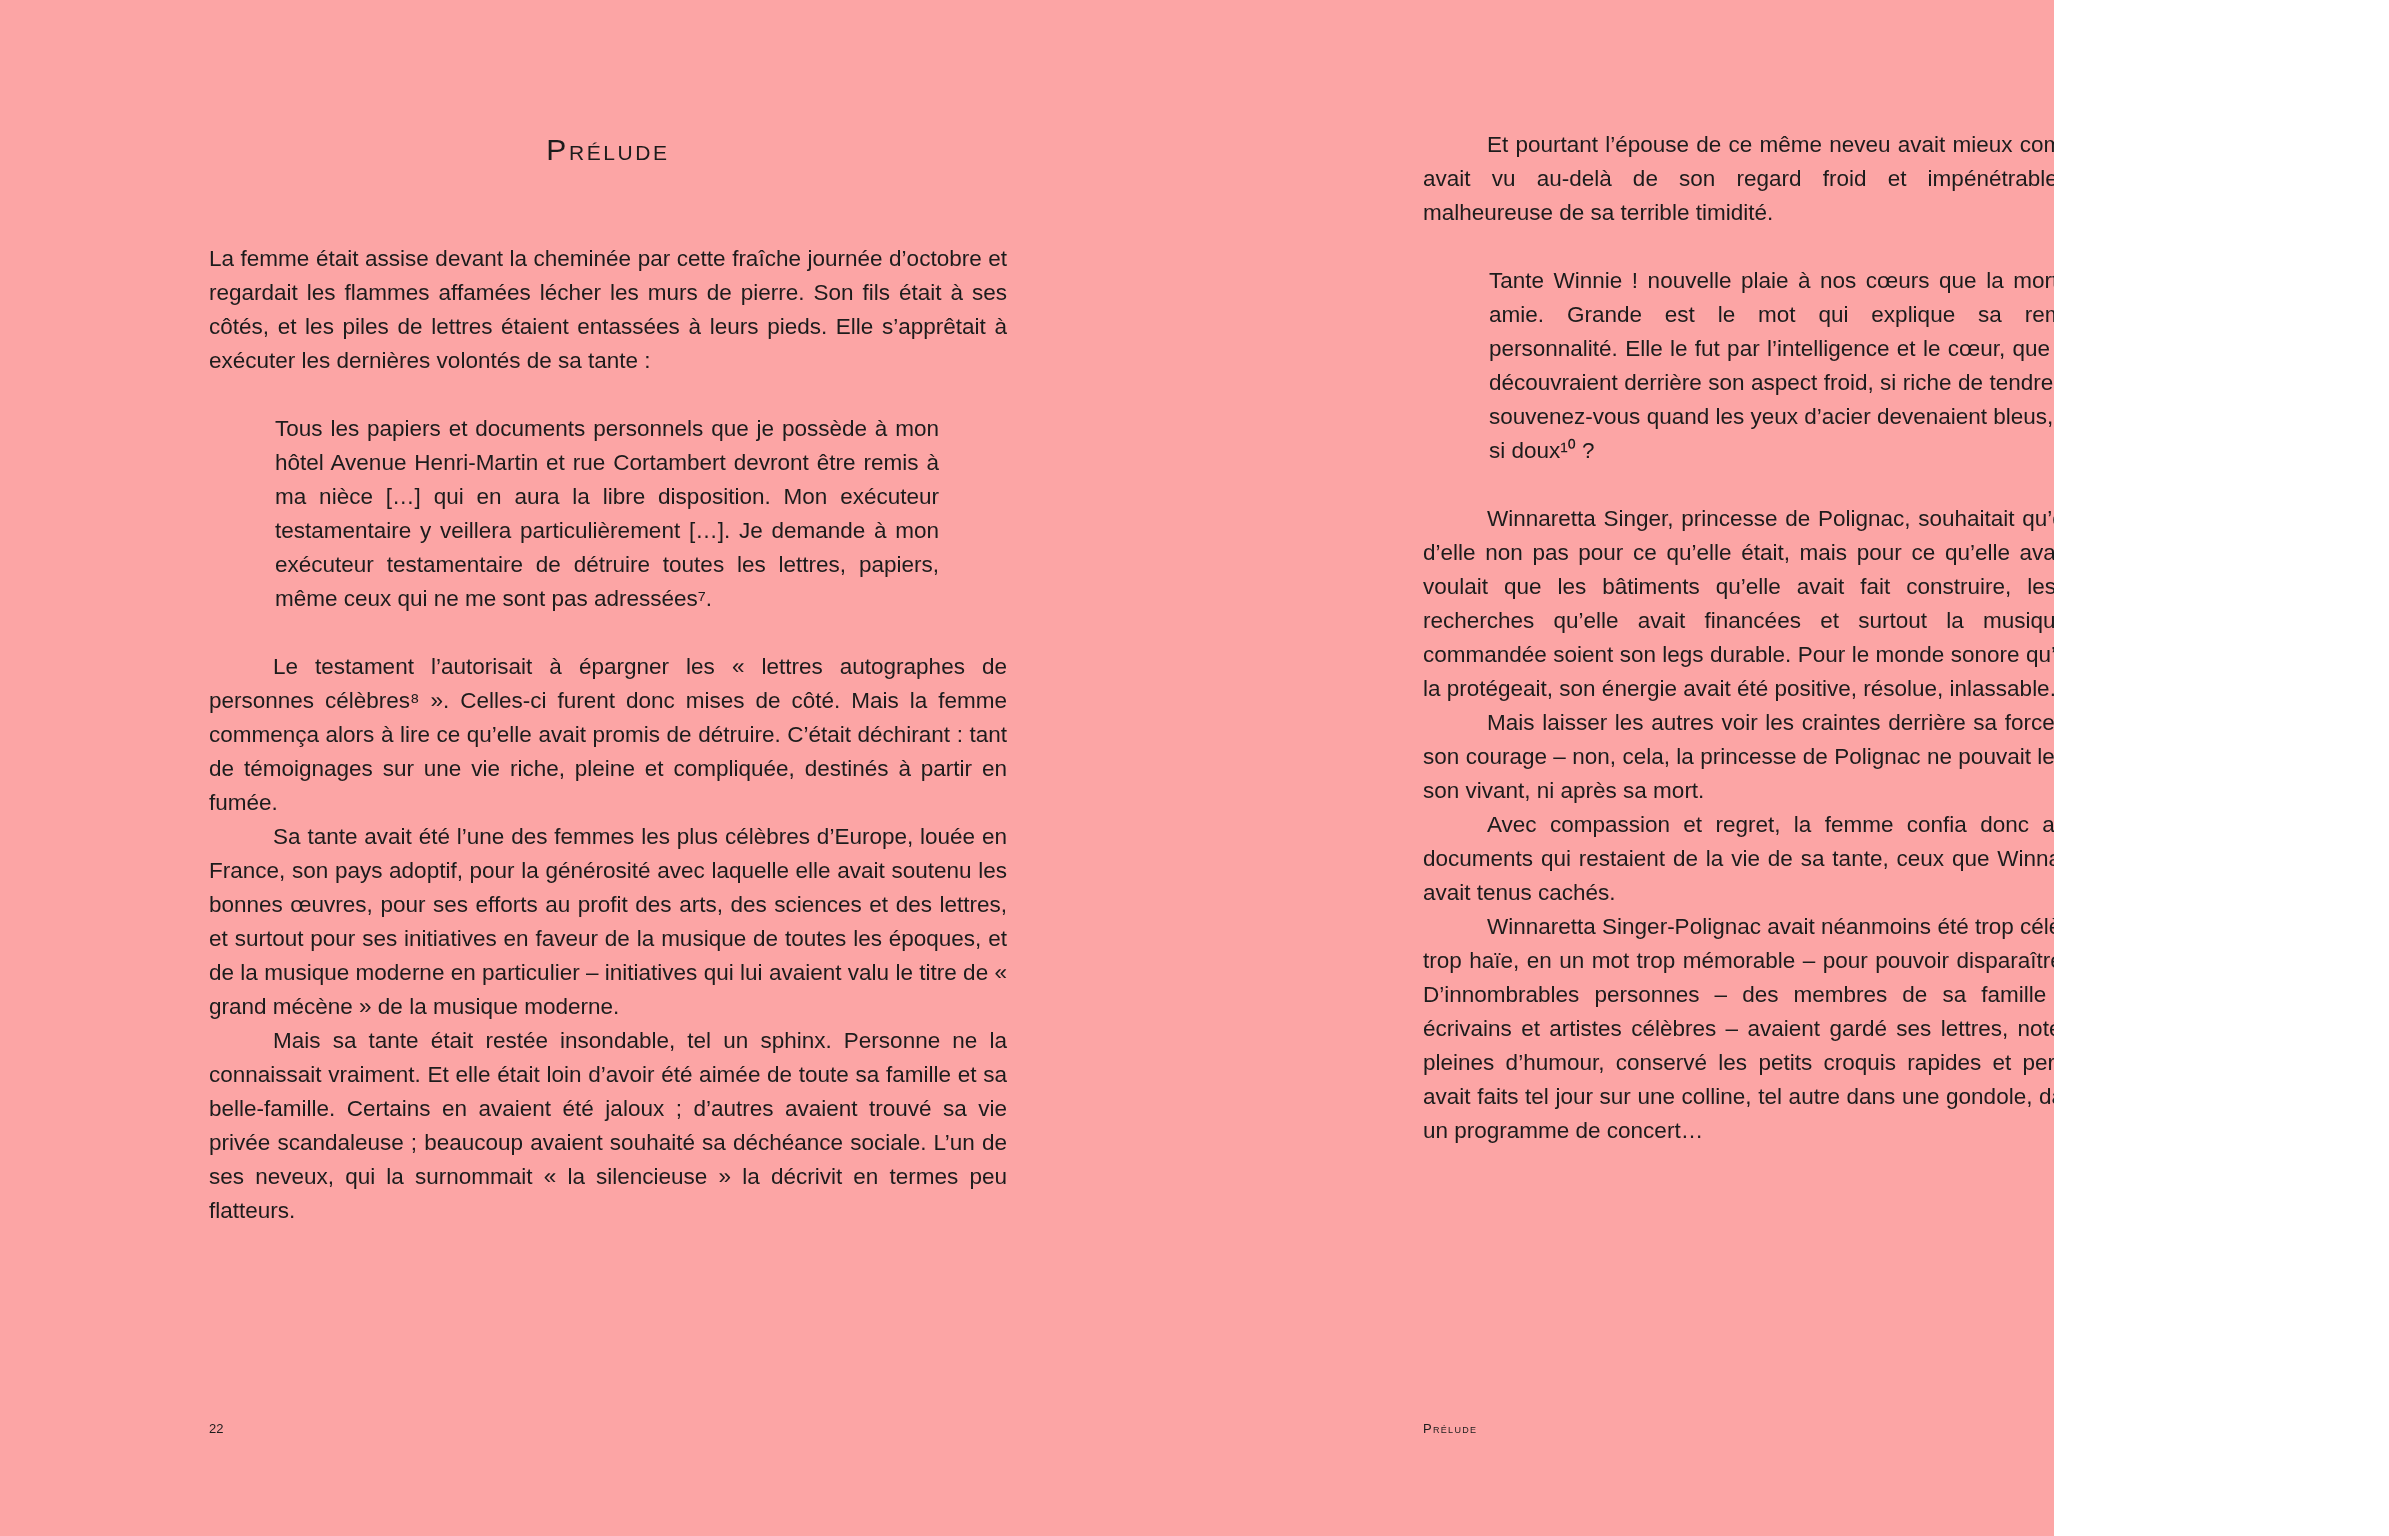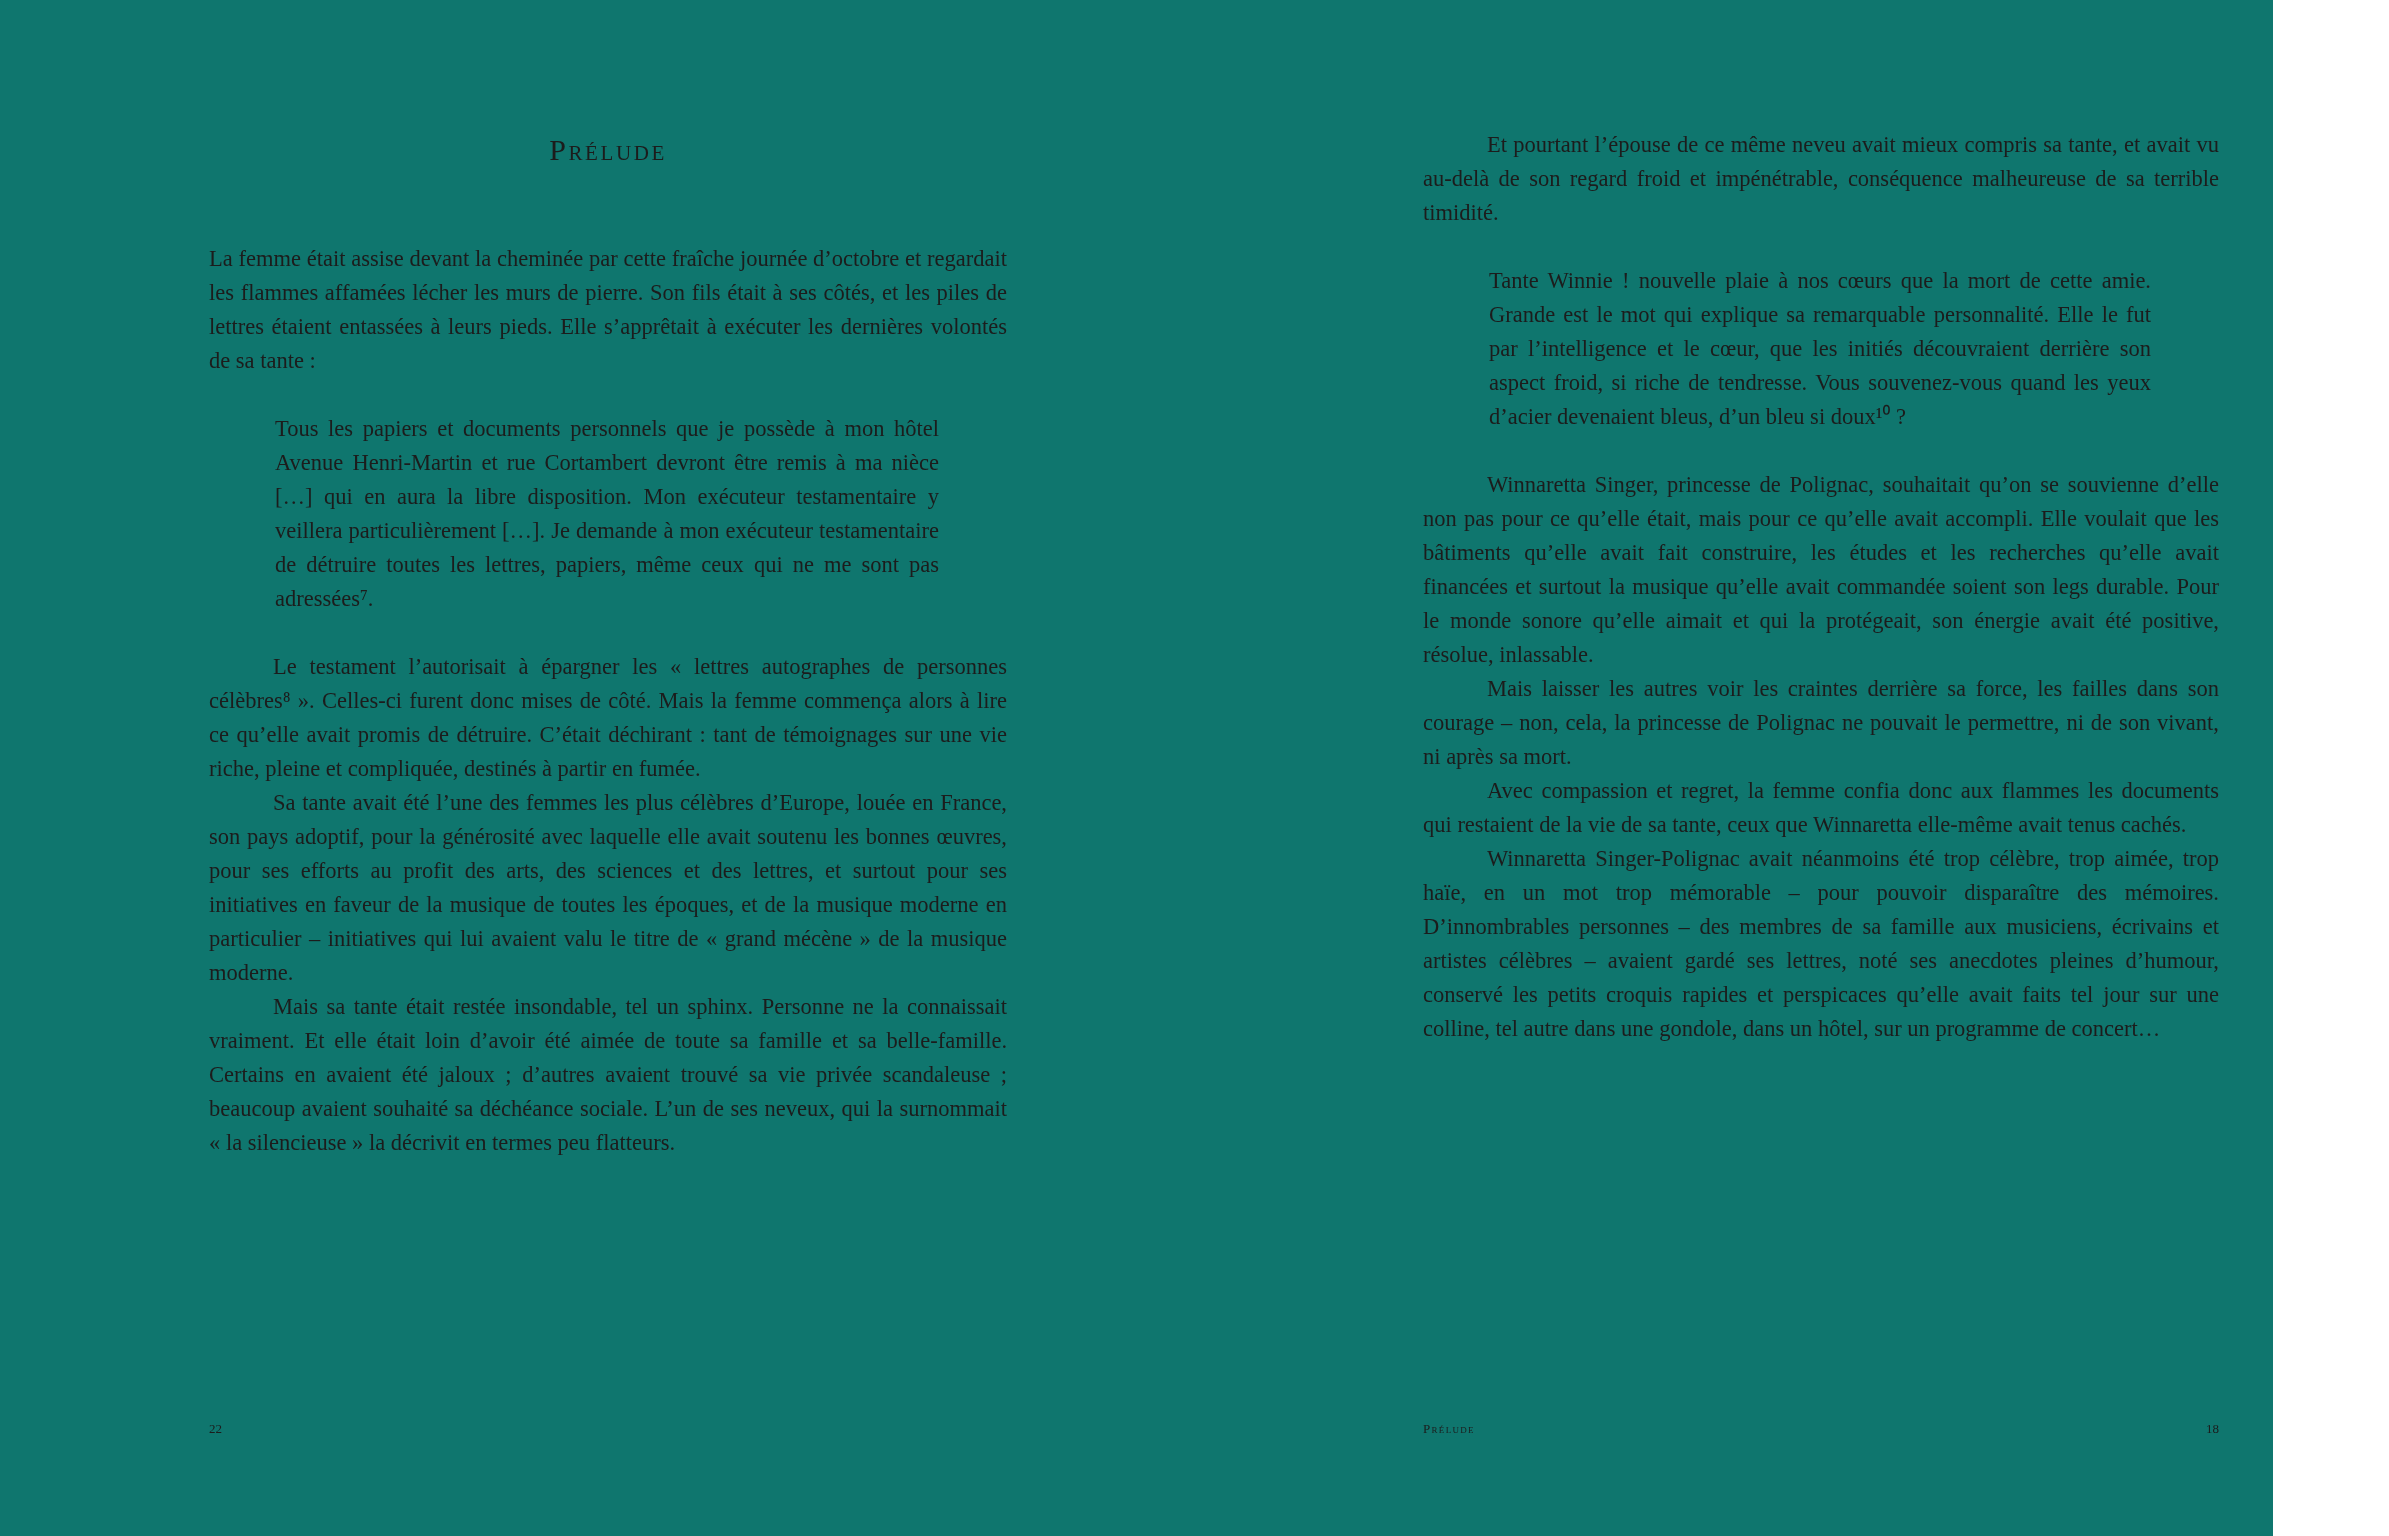--- a/index.html
+++ b/index.html
@@ -2,24 +2,24 @@
 <html lang="fr" style="font-size:14px"><head>
 <meta charset="utf-8">
 <style>
   html, body {
     margin: 0;
     padding: 0;
     background: #ffffff;
   }
   .spread {
     position: relative;
-    width: 2273px;
+    width: 2054px;
     height: 1536px;
-    background: #0f766e;
-    font-family: Liberation Serif, serif;
+    background: #fca5a5;
+    font-family: Liberation Sans, sans-serif;
     color: #1c1c1c;
     overflow: hidden;
   }
   .page-col {
     position: absolute;
     font-size: 22.5px;
     line-height: 34px;
     text-align: justify;
     hyphens: auto;
     -webkit-hyphens: auto;

